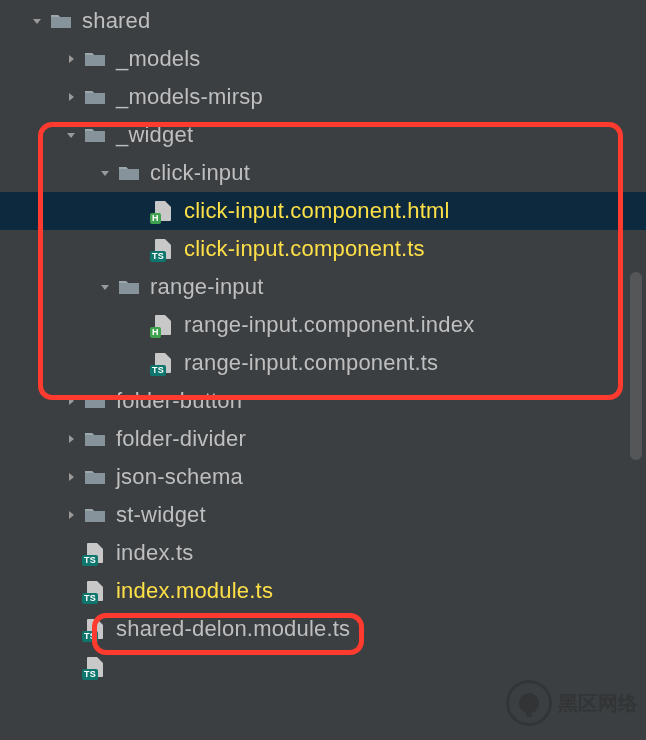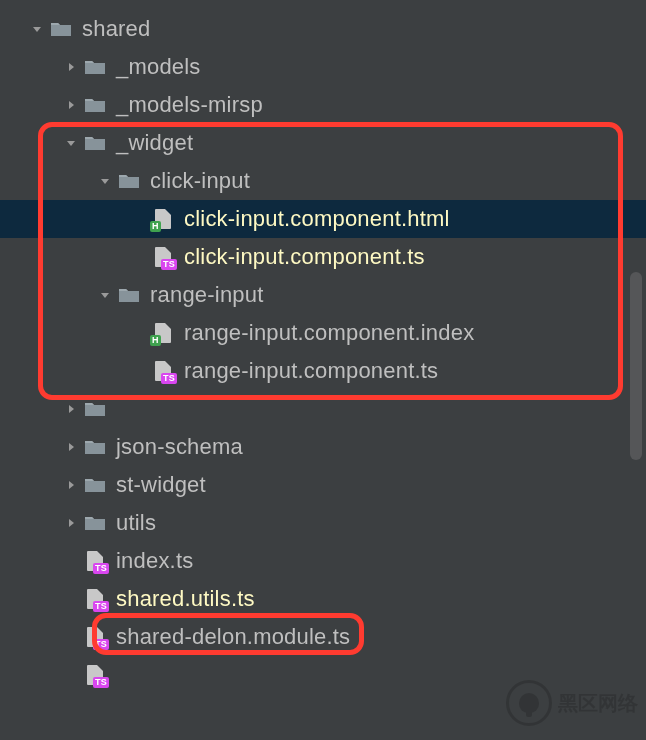--- a/index.html
+++ b/index.html
@@ -7,21 +7,21 @@
     margin: 0; padding: 0;
     width: 646px; height: 740px;
     background: #3c3f41;
     font-family: "Helvetica Neue", Arial, sans-serif;
     font-size: 22px;
     color: #bfbfbf;
     overflow: hidden;
   }
   .tree {
     position: relative;
-    padding-top: 10px;
+    padding-top: 2px;
     width: 100%;
     text-align: center;
   }
   .row {
     display: flex;
     align-items: center;
     height: 38px;
     white-space: nowrap;
     position: relative;
   }
@@ -70,24 +70,24 @@
     position:absolute;
     left:-2px; bottom:-2px;
     font-size:9px;
     font-weight:700;
     color:#fff;
     padding:1px 2px;
     line-height:1;
     border-radius:2px;
     letter-spacing:0.3px;
   }
-  .badge.ts { background:#d946ef;margin-left:11px; }
+  .badge.ts { background:#0f766e; }
   .badge.h  { background:#3fa24f; }
   .label { letter-spacing:0.2px; }
-  .label.accent { color:#fef9c3; }
+  .label.accent { color:#fde047; }
   .highlight {
     position:absolute;
     border: 5px solid #ff3b30;
     border-radius: 14px;
     pointer-events:none;
     z-index: 5;
   }
   .hl-widget { left:38px; top:122px; width:585px; height:278px; }
   .hl-shared { left:92px; top:613px; width:272px; height:42px; }
   .scrollbar-track {
@@ -260,20 +260,36 @@
         <svg width="12" height="12" viewBox="0 0 12 12">
           <path d="M4 2 L9 6 L4 10 Z" fill="#9a9a9a"></path>
         </svg>
       </span>
       <span class="folder-icon">
         <svg width="22" height="18" viewBox="0 0 22 18">
           <path d="M1 3 L8 3 L10 5 L21 5 L21 16 L1 16 Z" fill="#87939a"></path>
           <path d="M1 3 L8 3 L10 5 L1 5 Z" fill="#9da8ae"></path>
         </svg>
       </span>
+      <span class="label">folder-button</span>
+    </div>
+    <div class="row">
+      <span class="indent" style="width: 62px;"></span>
+      <span class="arrow">
+        <svg width="12" height="12" viewBox="0 0 12 12">
+          <path d="M4 2 L9 6 L4 10 Z" fill="#9a9a9a"></path>
+        </svg>
+      </span>
+      <span class="folder-icon">
+        <svg width="22" height="18" viewBox="0 0 22 18">
+          <path d="M1 3 L8 3 L10 5 L21 5 L21 16 L1 16 Z" fill="#87939a"></path>
+          <path d="M1 3 L8 3 L10 5 L1 5 Z" fill="#9da8ae"></path>
+        </svg>
+      </span>
+      <span class="label">folder-divider</span>
     </div>
     <div class="row">
       <span class="indent" style="width: 62px;"></span>
       <span class="arrow">
         <svg width="12" height="12" viewBox="0 0 12 12">
           <path d="M4 2 L9 6 L4 10 Z" fill="#9a9a9a"></path>
         </svg>
       </span>
       <span class="folder-icon">
         <svg width="22" height="18" viewBox="0 0 22 18">
@@ -293,50 +309,35 @@
       <span class="folder-icon">
         <svg width="22" height="18" viewBox="0 0 22 18">
           <path d="M1 3 L8 3 L10 5 L21 5 L21 16 L1 16 Z" fill="#87939a"></path>
           <path d="M1 3 L8 3 L10 5 L1 5 Z" fill="#9da8ae"></path>
         </svg>
       </span>
       <span class="label">st-widget</span>
     </div>
     <div class="row">
       <span class="indent" style="width: 62px;"></span>
-      <span class="arrow">
-        <svg width="12" height="12" viewBox="0 0 12 12">
-          <path d="M4 2 L9 6 L4 10 Z" fill="#9a9a9a"></path>
-        </svg>
-      </span>
-      <span class="folder-icon">
-        <svg width="22" height="18" viewBox="0 0 22 18">
-          <path d="M1 3 L8 3 L10 5 L21 5 L21 16 L1 16 Z" fill="#87939a"></path>
-          <path d="M1 3 L8 3 L10 5 L1 5 Z" fill="#9da8ae"></path>
-        </svg>
-      </span>
-      <span class="label">utils</span>
-    </div>
-    <div class="row">
-      <span class="indent" style="width: 62px;"></span>
       <span class="arrow"></span>
       <span class="file-icon">
         <span class="page"></span>
         <span class="badge ts">TS</span>
       </span>
       <span class="label">index.ts</span>
     </div>
     <div class="row">
       <span class="indent" style="width: 62px;"></span>
       <span class="arrow"></span>
       <span class="file-icon">
         <span class="page"></span>
         <span class="badge ts">TS</span>
       </span>
-      <span class="label accent">shared.utils.ts</span>
+      <span class="label accent">index.module.ts</span>
     </div>
     <div class="row">
       <span class="indent" style="width: 62px;"></span>
       <span class="arrow"></span>
       <span class="file-icon">
         <span class="page"></span>
         <span class="badge ts">TS</span>
       </span>
       <span class="label">shared-delon.module.ts</span>
     </div>

